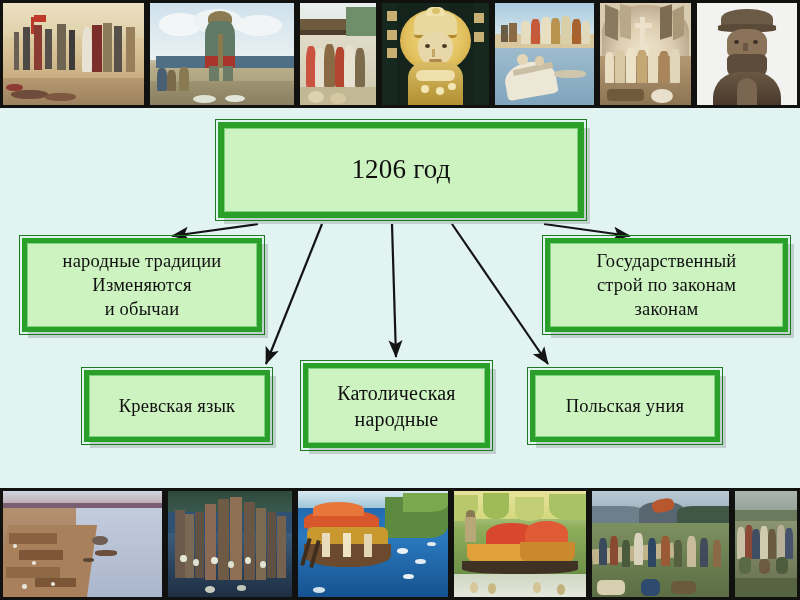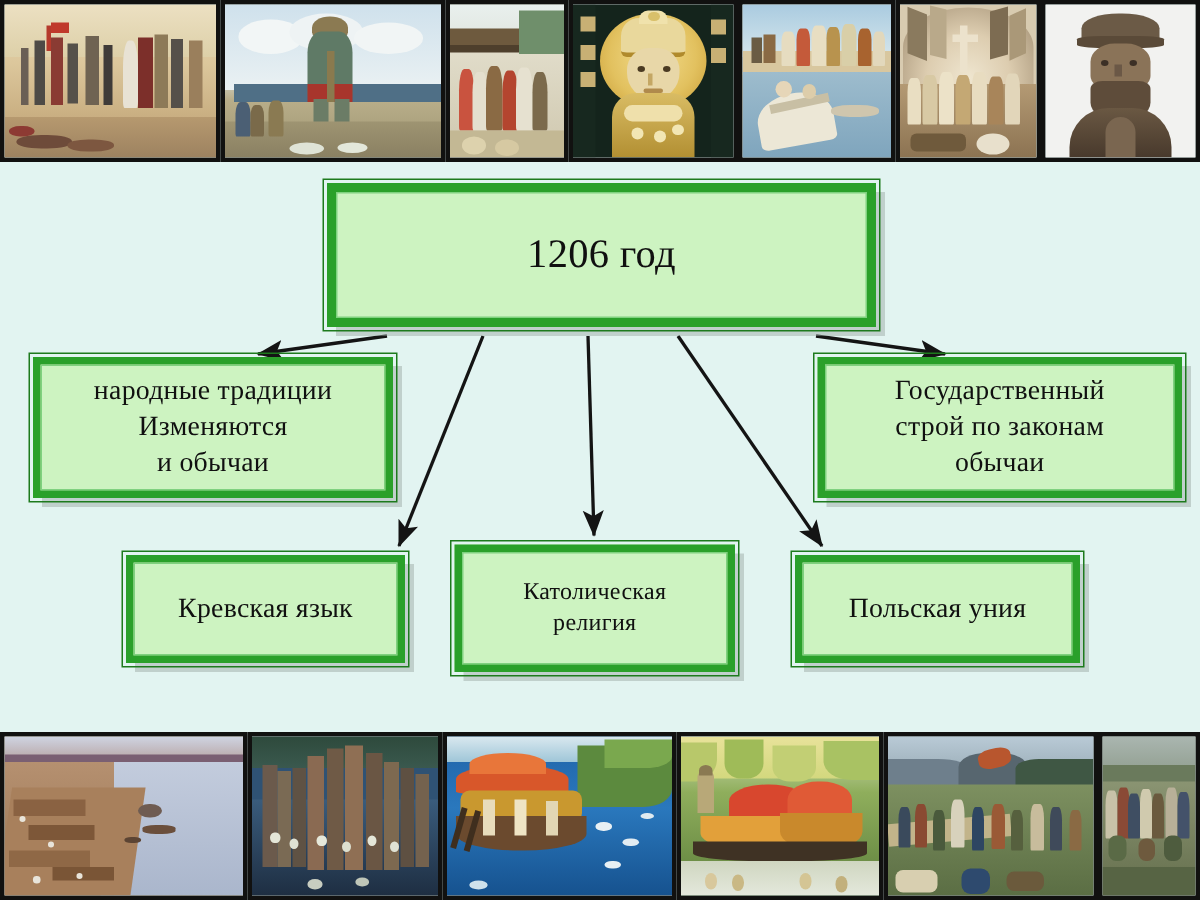--- a/index.html
+++ b/index.html
@@ -113,21 +113,21 @@
     font-size: 18.5px;
   }
   #node-language {
     left: 84px; top: 262px;
     width: 186px; height: 72px;
     font-size: 18.5px;
   }
   #node-religion {
     left: 303px; top: 255px;
     width: 187px; height: 85px;
-    font-size: 16px;
+    font-size: 20px;
   }
   #node-fashion {
     left: 530px; top: 262px;
     width: 190px; height: 72px;
     font-size: 18.5px;
   }
 </style>
 </head>
 <body>
 
@@ -310,34 +310,34 @@
       <div>народные традиции</div>
       <div>Изменяются</div>
       <div>и обычаи</div>
     </div>
   </div>
 
   <div class="node" id="node-state">
     <div class="node-inner">
       <div>Государственный</div>
       <div>строй по законам</div>
-      <div>обычаи</div>
+      <div>законам</div>
     </div>
   </div>
 
   <div class="node" id="node-language">
     <div class="node-inner">
       <div>Кревская язык</div>
     </div>
   </div>
 
   <div class="node" id="node-religion">
     <div class="node-inner">
       <div>Католическая</div>
-      <div>религия</div>
+      <div>народные</div>
     </div>
   </div>
 
   <div class="node" id="node-fashion">
     <div class="node-inner">
       <div>Польская уния</div>
     </div>
   </div>
 
 </div>

